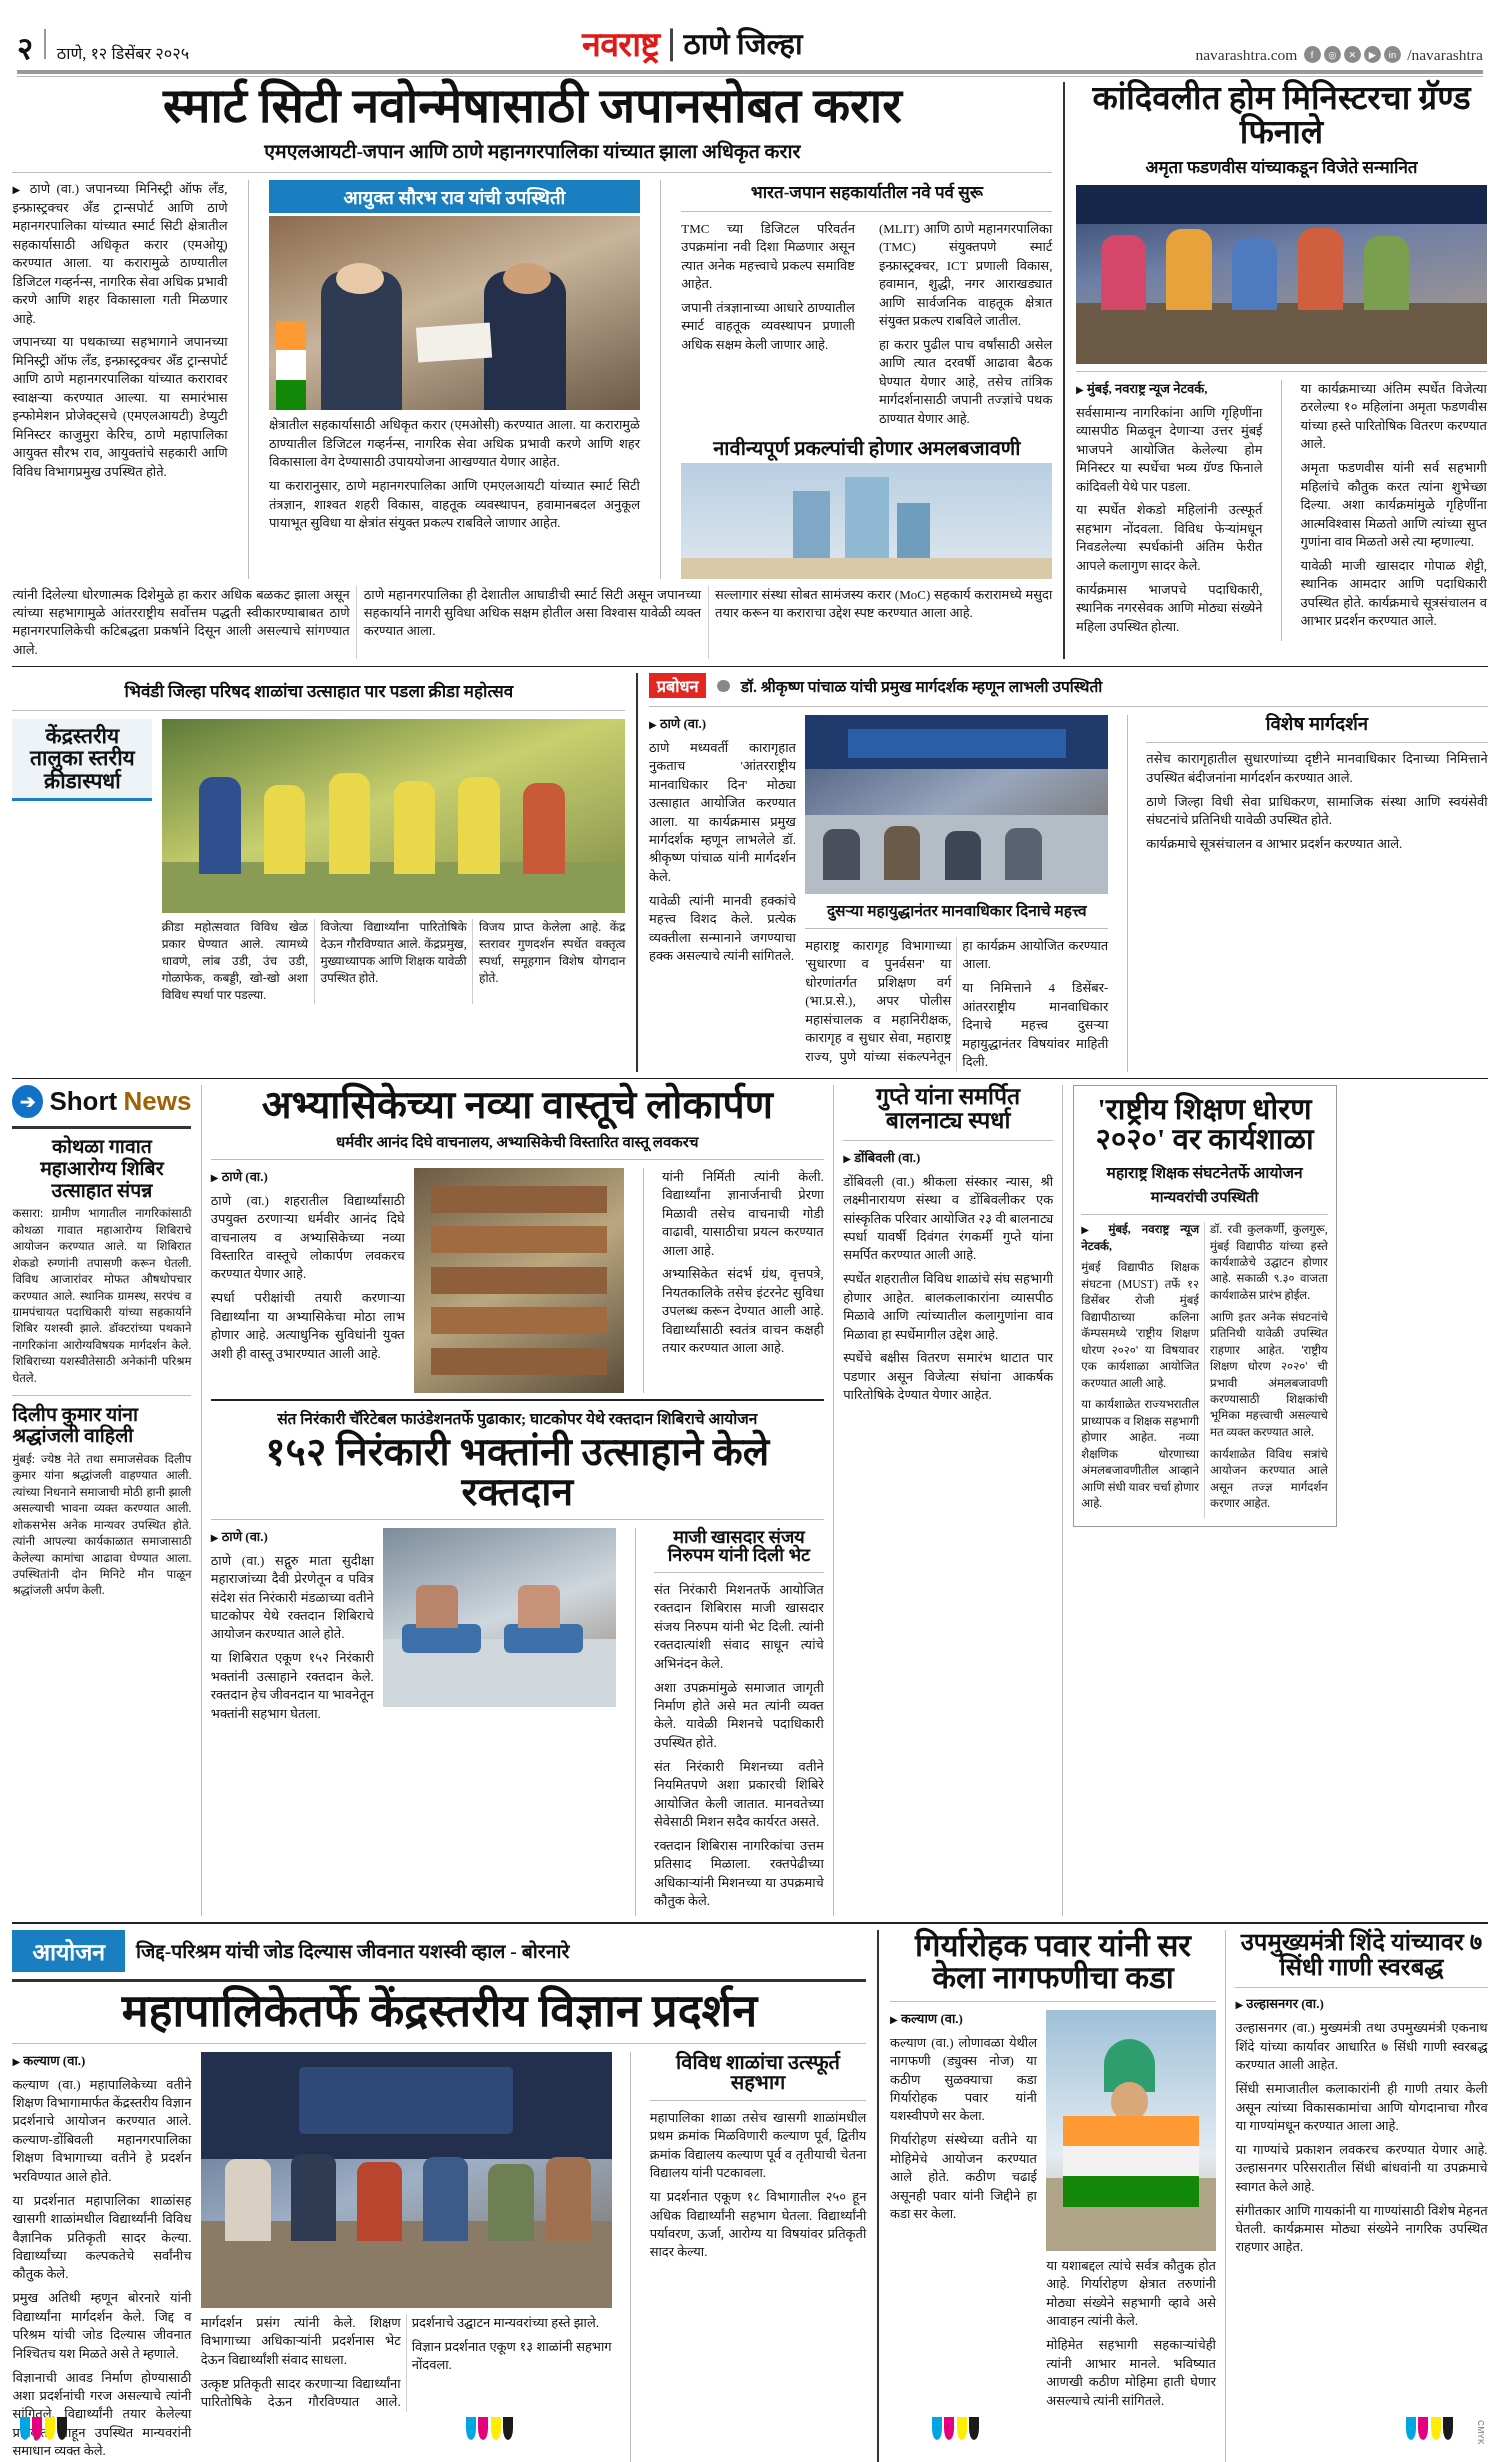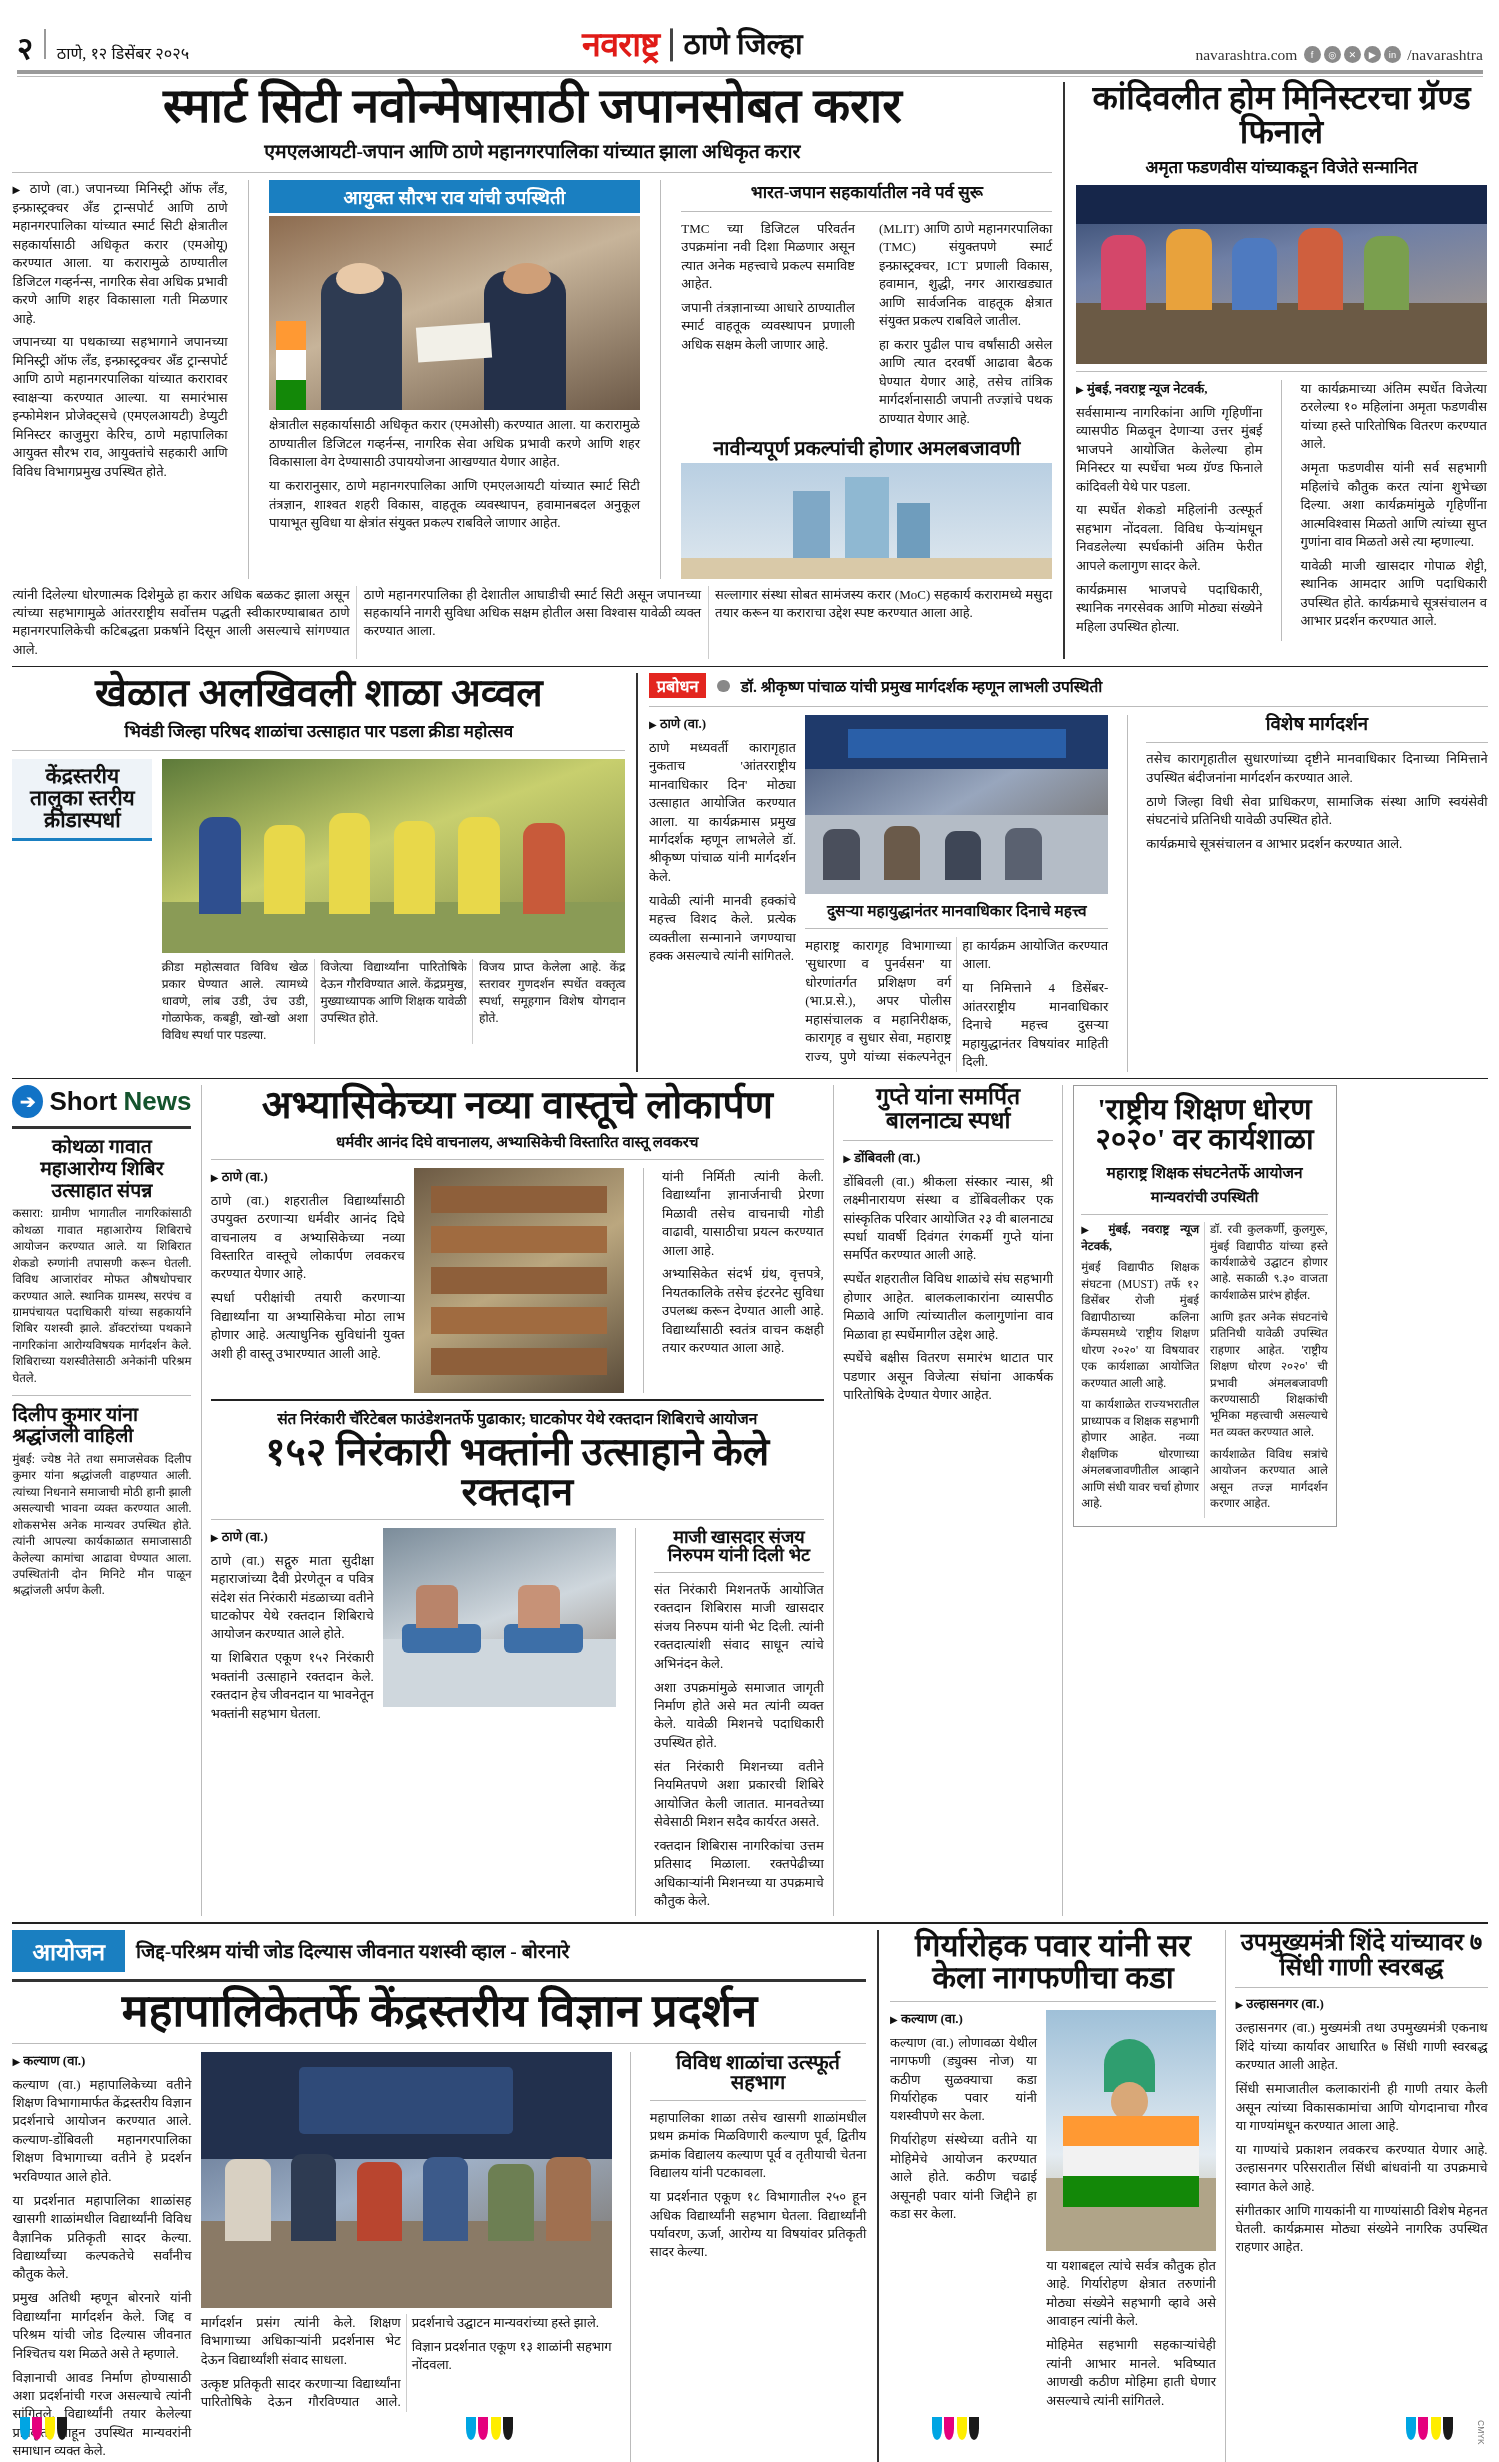--- a/index.html
+++ b/index.html
@@ -68,21 +68,21 @@
   .bluebox{background:#eef3f8;border-bottom:3.1px solid #1a7fc1;padding:6.2px 4.7px;text-align:center;
            font-weight:bold;font-size:21px;line-height:1.06;}
   .bluebar{background:#1a7fc1;color:#fff;font-weight:bold;font-size:18.6px;text-align:center;padding:3.9px 4.7px;}
   .greybox{border:1.6px solid #9a9a9a;padding:7.8px;}
 
   
   .shortnews{display:flex;align-items:center;gap:6.2px;font-family:"Liberation Sans",sans-serif;
              font-weight:bold;font-size:26px;}
   .sn-arrow{width:33px;height:33px;border-radius:50%;background:#1273c6;color:#fff;
             display:flex;align-items:center;justify-content:center;font-size:18.6px;}
-  .sn-news{color:#14532d;}
+  .sn-news{color:#a16207;}
 
   
   .row{display:flex;}
   .vrule{width:0.8px;background:#bbb;margin:0 9.3px;}
   .hrule{height:0.8px;background:#bbb;margin:7.8px 0;}
   .hrule2{height:2.3px;background:#333;margin:7.8px 0;}
 
   
   .cmyk{position:absolute;bottom:22px;display:flex;gap:2.3px;}
   .cmyk i{display:block;width:10px;height:23px;border-radius:0 0 50% 50%;}
@@ -216,21 +216,20 @@
         </div>
       </div>
     </div>
   </div>
 
   <div class="hr"></div>
 
   <div class="row">
 
     <div style="width:613px;">
-      <div class="hl h-xl">खेळात अलखिवली शाळा अव्वल</div>
       <div class="sub" style="font-size:17px;">भिवंडी जिल्हा परिषद शाळांचा उत्साहात पार पडला क्रीडा महोत्सव</div>
       <div class="hrule"></div>
       <div class="row" style="gap:9.3px;">
         <div style="width:140px;">
           <div class="bluebox">केंद्रस्तरीय तालुका स्तरीय क्रीडास्पर्धा</div>
           <div class="body" style="margin-top:6.2px;font-size:12px;">
           </div>
         </div>
         <div style="flex:1;">
           <div class="photo ph-kids" style="height:194px;">

